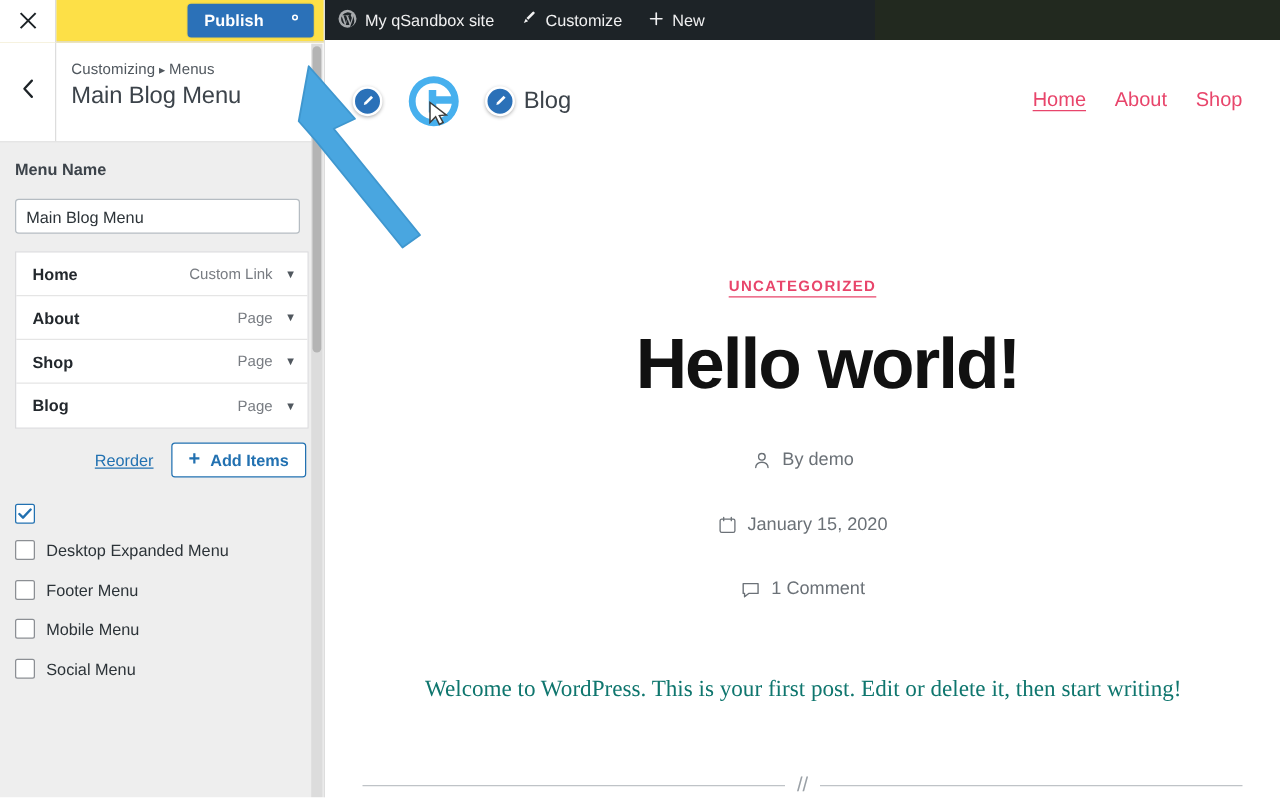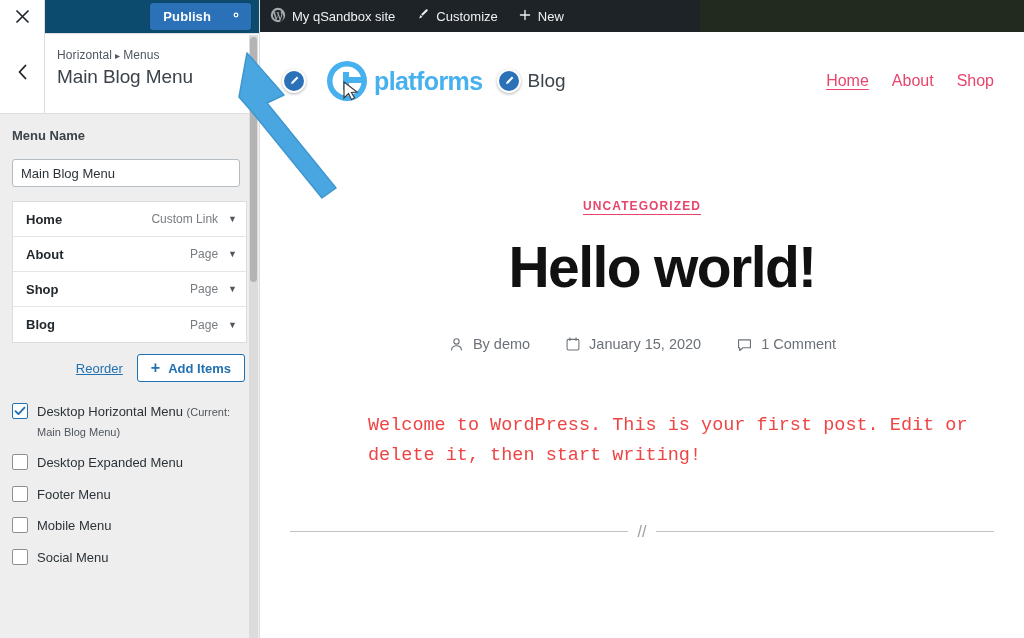--- a/index.html
+++ b/index.html
@@ -14,21 +14,21 @@
   
   #customizer {
     position: absolute; left: 0; top: 0;
     width: 260px; height: 638px;
     background: #eeeeee;
     border-right: 1px solid #dddddd;
     overflow: hidden;
   }
   .cz-topbar {
     position: relative;
-    height: 34px; background: #0c4a6e;
+    height: 34px; background: #fde047;
     border-bottom: 1px solid #dddddd;
     display: flex; align-items: center;
   }
   .cz-close {
     width: 45px; height: 34px;
     display: flex; align-items: center; justify-content: center;
     border-right: 1px solid #dddddd;
     background: #fff; cursor: pointer;
   }
   .cz-close svg { display: block; }
@@ -182,40 +182,40 @@
   }
   .blog-label { font-size: 19px; color: #3c434a; margin-left: 7px; }
   .site-nav {
     margin-left: auto; display: flex; align-items: center; gap: 23px;
   }
   .site-nav a {
     color: #e8456b; font-size: 16px; text-decoration: none; cursor: pointer;
   }
   .site-nav a.active { text-decoration: underline; text-underline-offset: 3px; }
 
-  .post { text-align: center; margin-top: 92px; }
+  .post { text-align: center; margin-top: 116px; }
   .post-cat {
     display: inline-block;
     font-size: 12px; font-weight: 700; letter-spacing: 1.1px;
     color: #e8456b; text-decoration: underline; text-underline-offset: 4px;
     cursor: pointer;
   }
   .post-title {
     font-size: 57px; font-weight: 800; color: #111; letter-spacing: -1.6px;
     margin-top: 24px; line-height: 1.05; padding-left: 40px;
   }
   .post-meta {
     display: flex; align-items: center; justify-content: center;
-    gap: 35px; margin-top: 38px; color: #6b7177; font-size: 14.5px;
+    gap: 35px; margin-top: 38px; color: #6b7177; font-size: 14.5px; flex-direction: column;
   }
   .meta-item { display: flex; align-items: center; gap: 8px; }
   .post-body {
-    margin: 58px 0 0 0; padding: 0 52px 0 108px;
-    font-family: Liberation Mono, monospace;
-    font-size: 18.5px; line-height: 1.62; color: #ef4444;
+    margin: 58px 0 0 0; padding: 0 52px 0 80px;
+    font-family: Liberation Serif, serif;
+    font-size: 18.5px; line-height: 1.62; color: #0f766e;
     text-align: left;
   }
   .post-sep {
     display: flex; align-items: center; justify-content: center;
     margin: 52px 30px 0 30px; color: #9aa0a6; gap: 10px;
   }
   .post-sep .line { flex: 1; height: 1px; background: #bfc3c7; }
   .post-sep .slashes { font-size: 16px; color: #9aa0a6; }
 
   
@@ -255,21 +255,21 @@
     <div class="cz-header">
       <div class="cz-back">
         <span>
           <svg width="11" height="16" viewBox="0 0 11 16">
             <path d="M8.5 1.5 L2.5 8 L8.5 14.5" stroke="#1d2327" stroke-width="1.8" fill="none" stroke-linecap="round" stroke-linejoin="round"></path>
           </svg>
         </span>
       </div>
       <div class="cz-titles">
         <div class="cz-breadcrumb">
-          <span>Horizontal</span><span class="sep">▸</span><span>Menus</span>
+          <span>Customizing</span><span class="sep">▸</span><span>Menus</span>
         </div>
         <div class="cz-title">Main Blog Menu</div>
       </div>
     </div>
 
     <div class="cz-body">
       <div class="field-label">Menu Name</div>
       <input class="menu-name-input" value="Main Blog Menu" style="">
 
       <div class="menu-items">
@@ -304,21 +304,20 @@
       </div>
 
       <div class="locations">
 
         <div class="loc-row">
           <span class="cbx checked">
             <svg width="12" height="12" viewBox="0 0 12 12">
               <path d="M1.5 6.2 L4.4 9.1 L10.5 2.6" stroke="#2271b1" stroke-width="1.9" fill="none" stroke-linecap="round" stroke-linejoin="round"></path>
             </svg>
           </span>
-          <span class="loc-label"><span>Desktop Horizontal Menu</span> <span class="loc-current">(Current: Main Blog Menu)</span></span>
         </div>
 
         <div class="loc-row">
           <span class="cbx"></span>
           <span class="loc-label">Desktop Expanded Menu</span>
         </div>
 
         <div class="loc-row">
           <span class="cbx"></span>
           <span class="loc-label">Footer Menu</span>
@@ -381,21 +380,20 @@
       </span>
 
       <div class="logo-wrap">
         <svg width="46" height="46" viewBox="0 0 46 46">
           <path d="M23 3a20 20 0 100 40 20 20 0 000-40zm0 5.5a14.5 14.5 0 110 29 14.5 14.5 0 010-29z" fill="#47b0ee"></path>
           <rect x="20" y="19" width="20" height="6" fill="#47b0ee"></rect>
           <rect x="19" y="14" width="6" height="18" fill="#47b0ee"></rect>
           <path d="M20 24 L20 40 L24.5 35.5 L27.5 41.5 L30.5 40 L27.5 34.5 L33 34 Z" fill="#ffffff" stroke="#3d3d3d" stroke-width="1.2"></path>
         </svg>
         <div class="logo-text">
-          <div>platforms</div>
         </div>
       </div>
 
       <span class="edit-pencil" style="margin-left:14px;">
         <svg width="12" height="12" viewBox="0 0 20 20">
           <path d="M14.8 2.6l2.6 2.6-8.9 8.9-3.4.8.8-3.4z" fill="#ffffff"></path>
         </svg>
       </span>
       <span class="blog-label">Blog</span>
 

